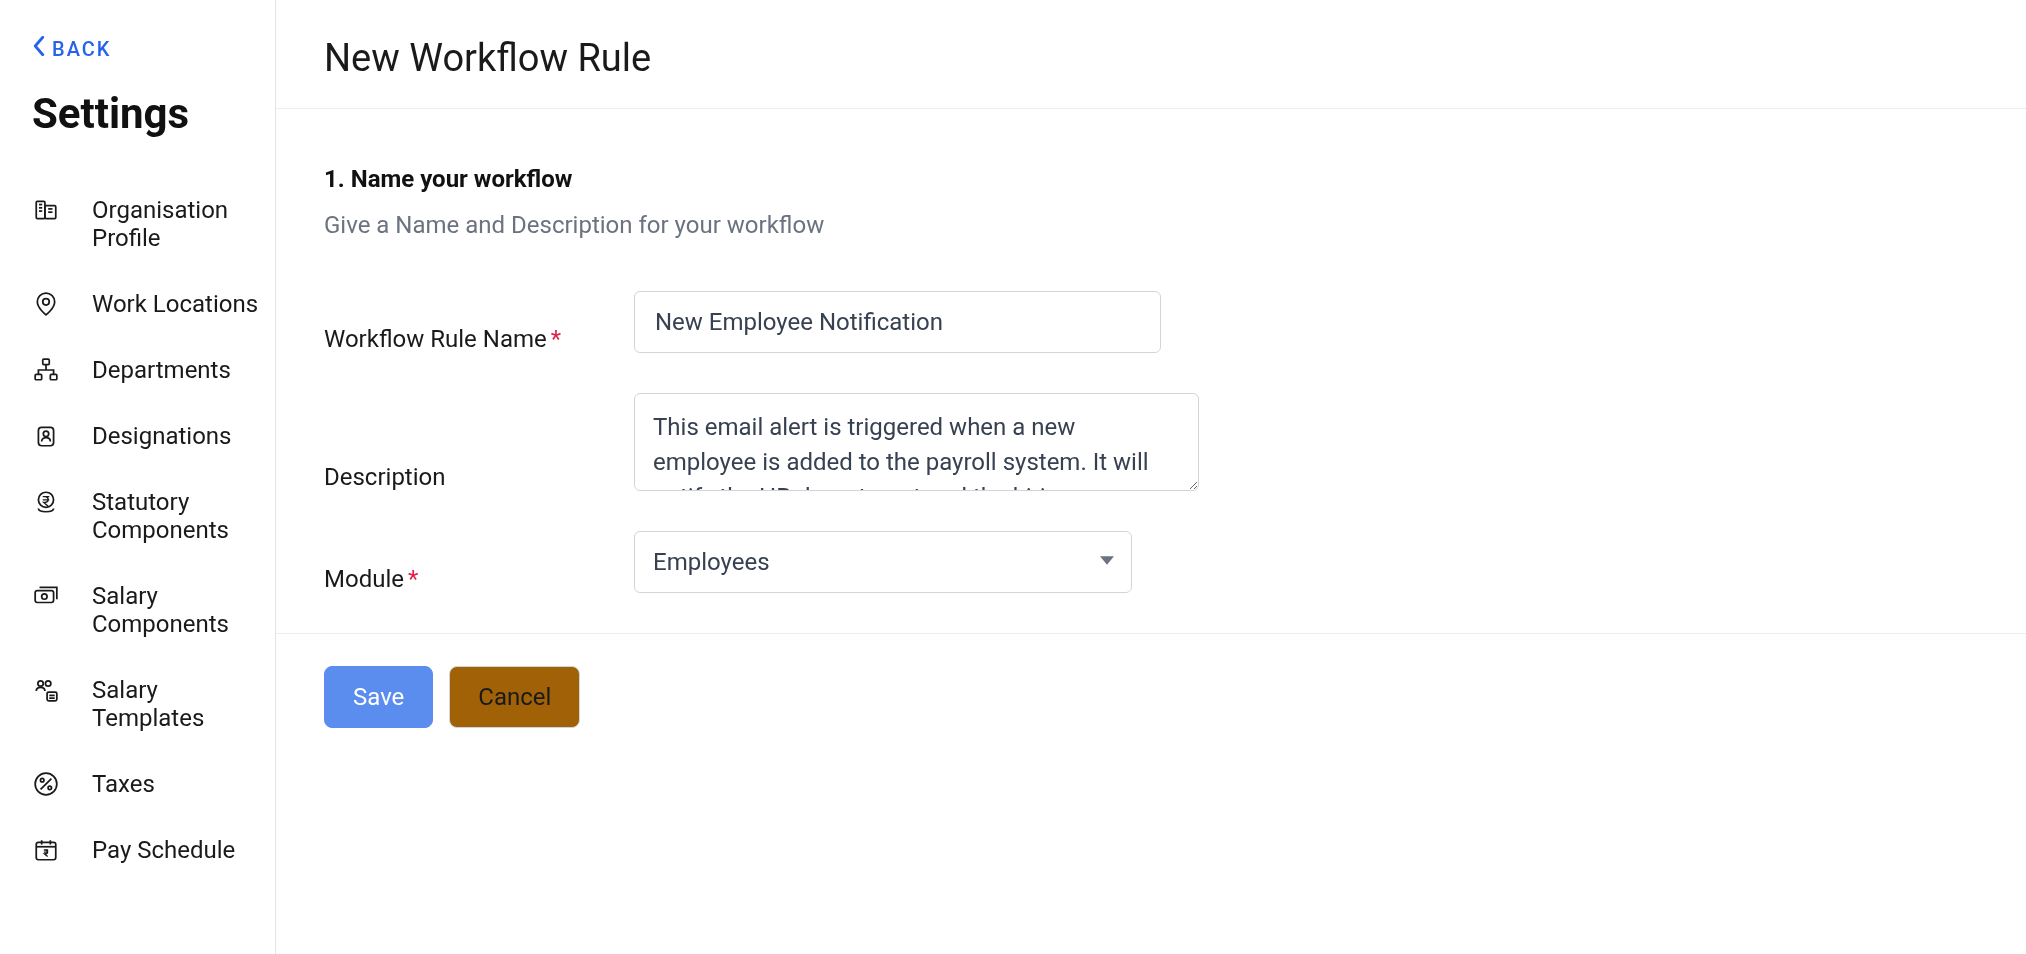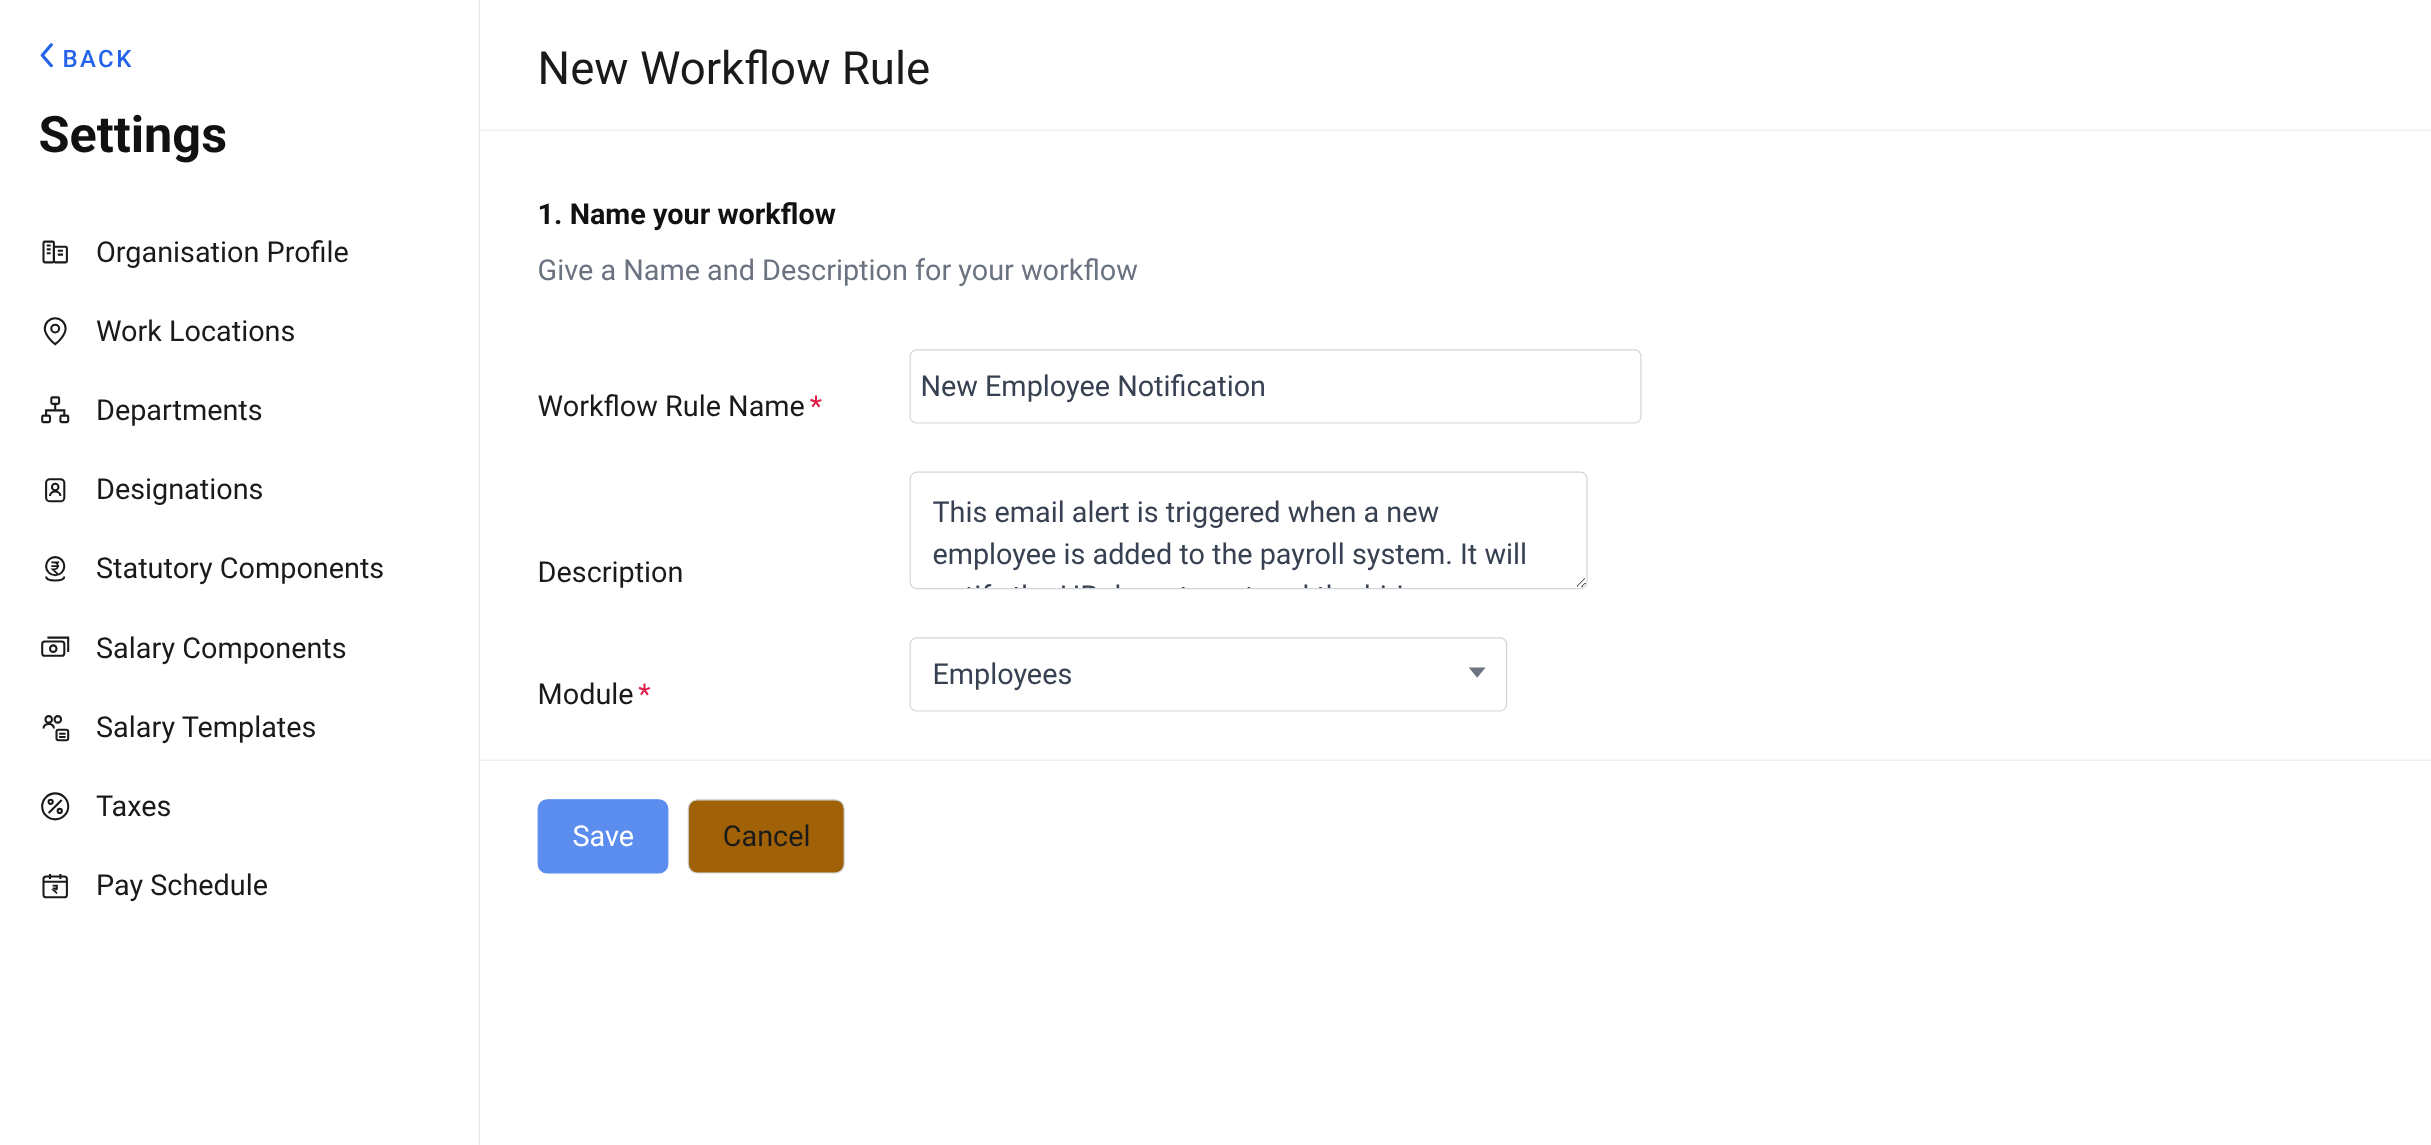--- a/index.html
+++ b/index.html
@@ -8,21 +8,21 @@
       padding: 0;
     }
     body {
       font-family: -apple-system, BlinkMacSystemFont, "Segoe UI", Roboto, Helvetica, Arial, sans-serif;
       color: #1a1a1a;
       background: #fff;
       display: flex;
       min-height: 100vh;
     }
     .sidebar {
-      width: 400px;
+      width: 276px;
       border-right: 1px solid #e5e5e5;
       padding: 36px 0 15px 32px;
       flex-shrink: 0;
     }
     .back-link {
       display: inline-flex;
       align-items: center;
       gap: 6px;
       color: #2563eb;
       font-size: 20px;
@@ -42,22 +42,22 @@
       margin-bottom: 40px;
       color: #111;
     }
     .sidebar-nav {
       display: flex;
       flex-direction: column;
       gap: 2px;
     }
     .nav-item {
       display: flex;
-      align-items: flex-end;
-      gap: 20px;
+      align-items: flex-start;
+      gap: 32px;
       padding: 18px 0;
       cursor: pointer;
       font-size: 24px;
       color: #1a1a1a;
     }
     .nav-icon {
       width: 28px;
       height: 28px;
       display: inline-flex;
       align-items: center;
@@ -109,23 +109,23 @@
       flex-shrink: 0;
       font-size: 24px;
       color: #1a1a1a;
       padding-top: 16px;
     }
     .required {
       color: #e11d48;
       margin-left: 4px;
     }
     .form-input {
-      width: 610px;
-      font-size: 24px;
-      padding: 16px 8px;
+      width: 527px;
+      font-size: 24px;
+      padding: 16px 20px;
       border: 1px solid #d1d5db;
       border-radius: 6px;
       color: #374151;
       font-family: inherit;
     }
     .form-textarea {
       width: 565px;
       height: 98px;
       font-size: 24px;
       padding: 16px 18px;

